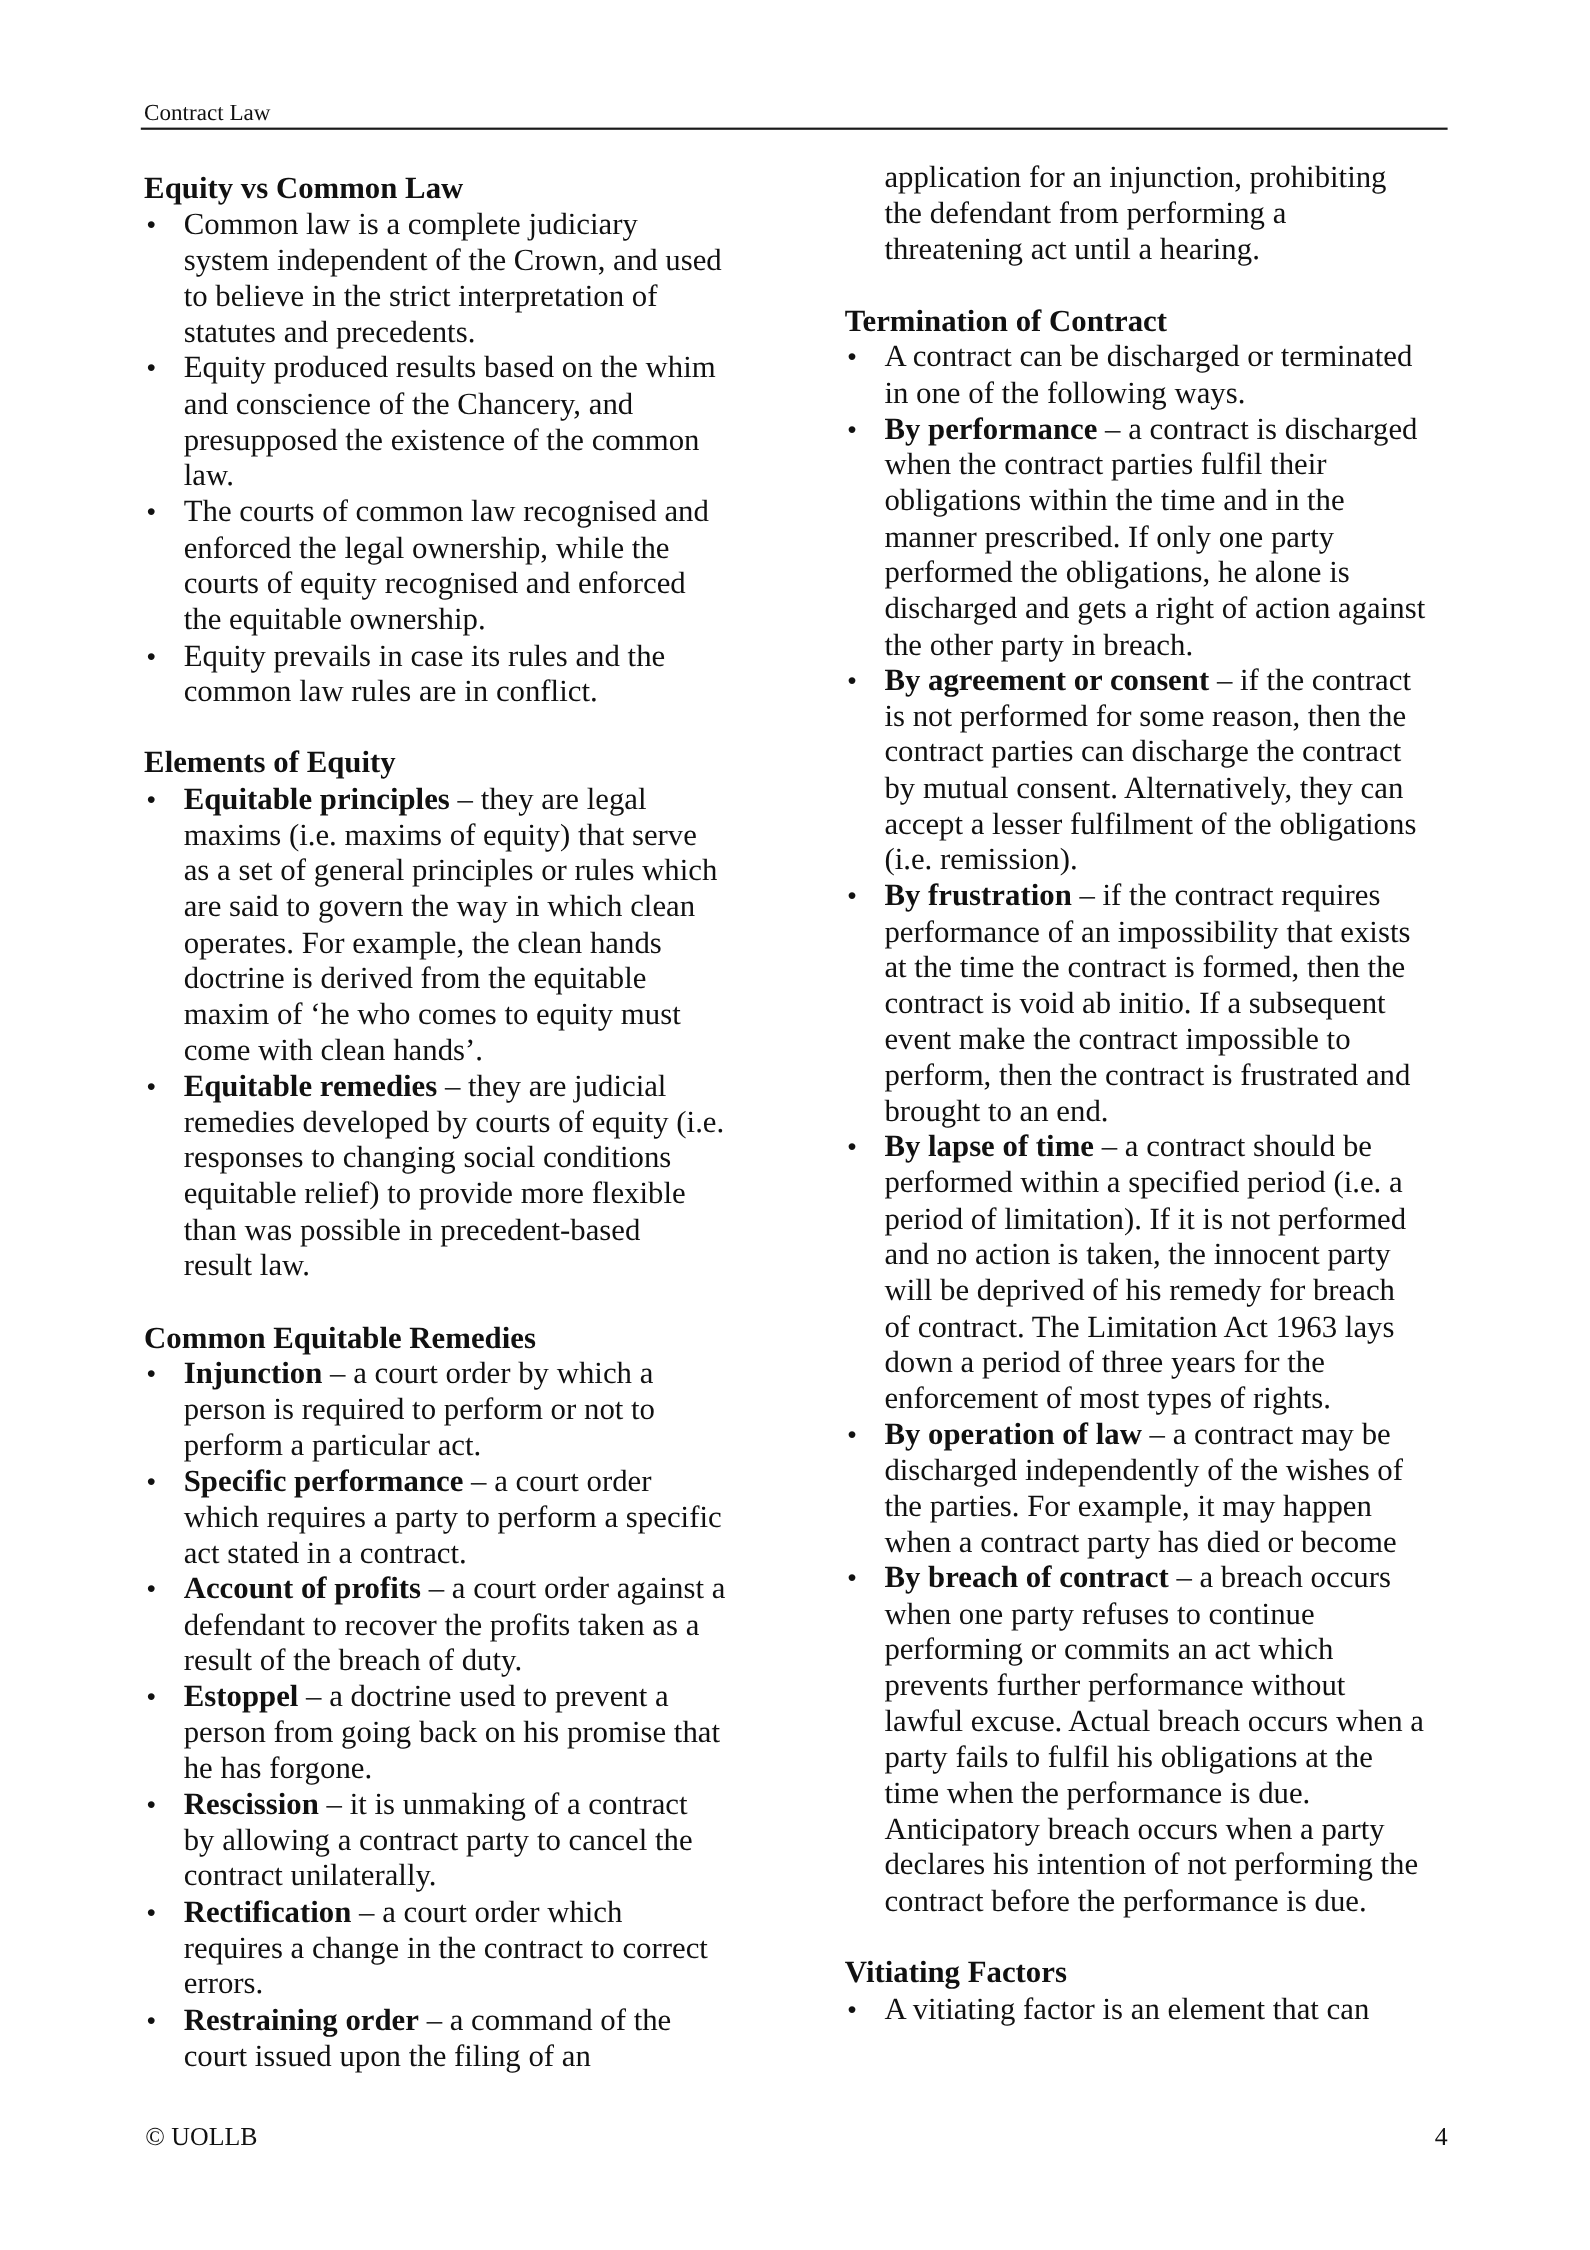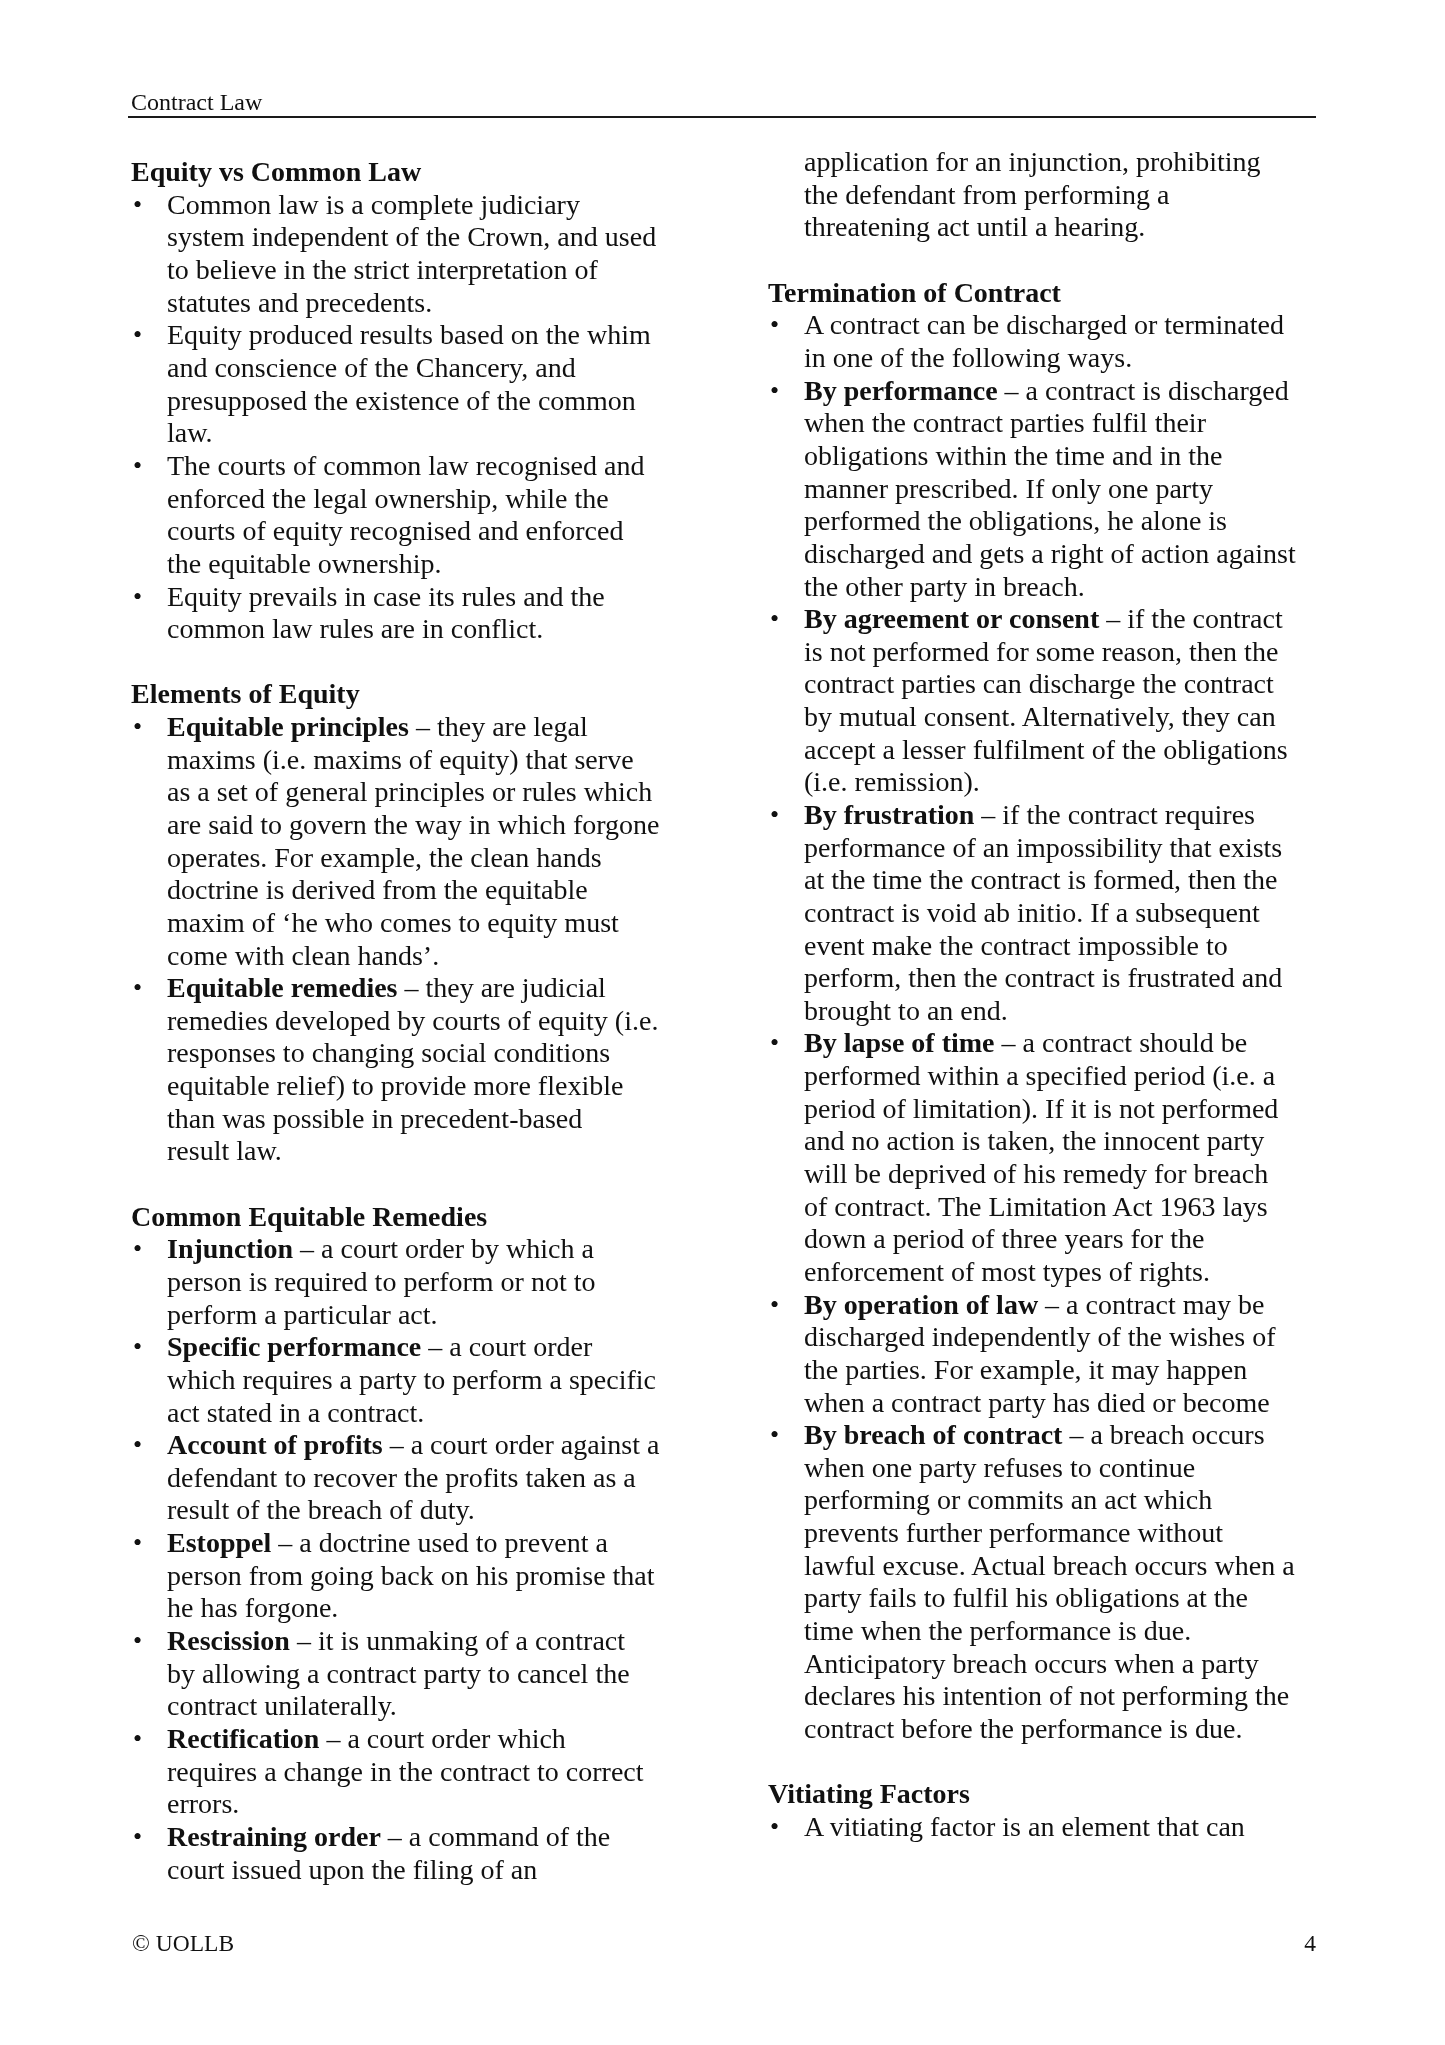--- a/index.html
+++ b/index.html
@@ -1,18 +1,18 @@
 <!DOCTYPE html>
 <html><head>
 <meta charset="utf-8">
 <style>
   html, body { margin: 0; padding: 0; background: #ffffff; }
   body { width: 1445px; height: 2045px; position: relative; overflow: hidden;
          font-family: "Liberation Serif", "DejaVu Serif", serif; color: #111111; }
-  .page-header-text { position: absolute; left: 131px; top: 89px; font-size: 24px; line-height: 27px; white-space: nowrap; }
+  .page-header-text { position: absolute; left: 131px; top: 89px; font-size: 21px; line-height: 27px; white-space: nowrap; }
   .header-rule { position: absolute; left: 128px; top: 116px; width: 1188px; height: 2px; background: #1a1a1a; }
   .column { position: absolute; top: 146.2px; }
   .col-left { left: 131px; width: 560px; margin-top: 10px; }
   .col-right { left: 768px; width: 560px; text-align: center; }
   .line { position: relative; height: 32.65px; line-height: 32.65px; font-size: 28px; white-space: nowrap; }
   .line.heading { font-weight: bold; }
   .line .text { position: absolute; left: 36px; top: 0; }
   .line.heading .text { left: 0; }
   .bullet { position: absolute; left: 2px; top: 0; font-size: 26px; }
   .b { font-weight: bold; }
@@ -93,21 +93,21 @@
           <span class="bullet">•</span>
           <span class="text"><span class="b">Equitable principles</span><span> – they are legal</span></span>
         </div>
         <div class="line">
           <span class="text"><span>maxims (i.e. maxims of equity) that serve</span></span>
         </div>
         <div class="line">
           <span class="text"><span>as a set of general principles or rules which</span></span>
         </div>
         <div class="line">
-          <span class="text"><span>are said to govern the way in which forgone</span></span>
+          <span class="text"><span>are said to govern the way in which clean</span></span>
         </div>
         <div class="line">
           <span class="text"><span>operates. For example, the clean hands</span></span>
         </div>
         <div class="line">
           <span class="text"><span>doctrine is derived from the equitable</span></span>
         </div>
         <div class="line">
           <span class="text"><span>maxim of ‘he who comes to equity must</span></span>
         </div>

